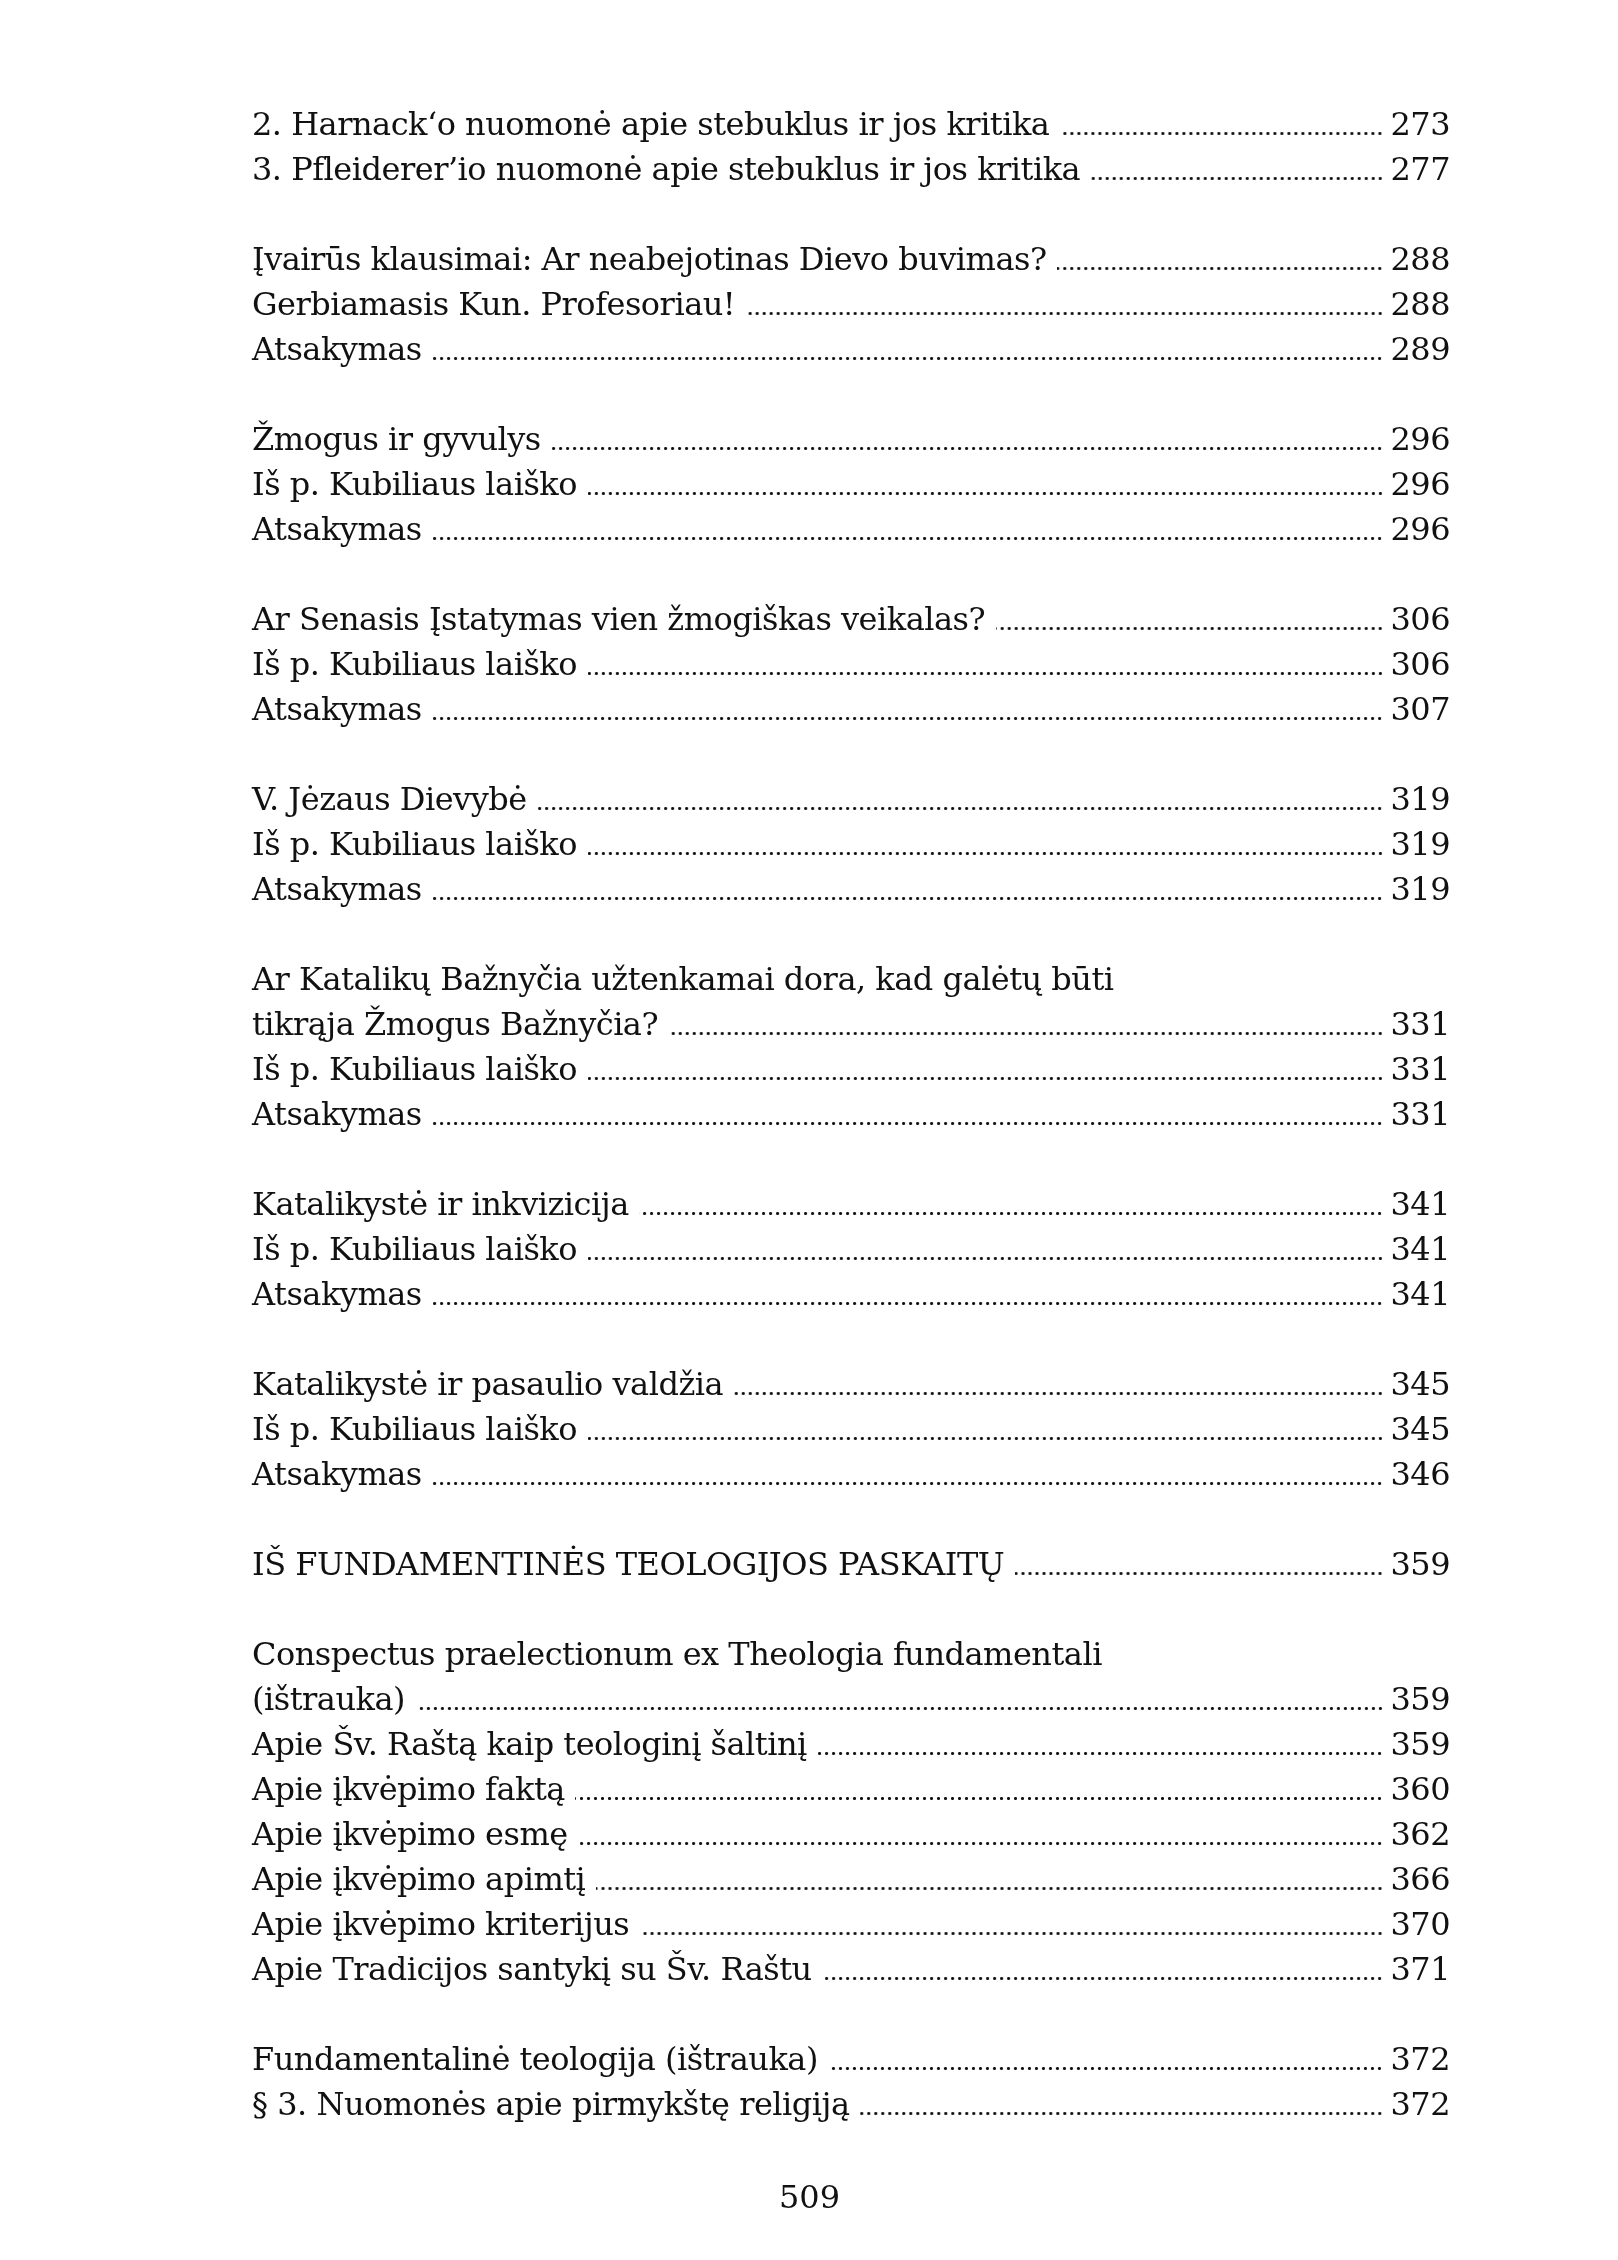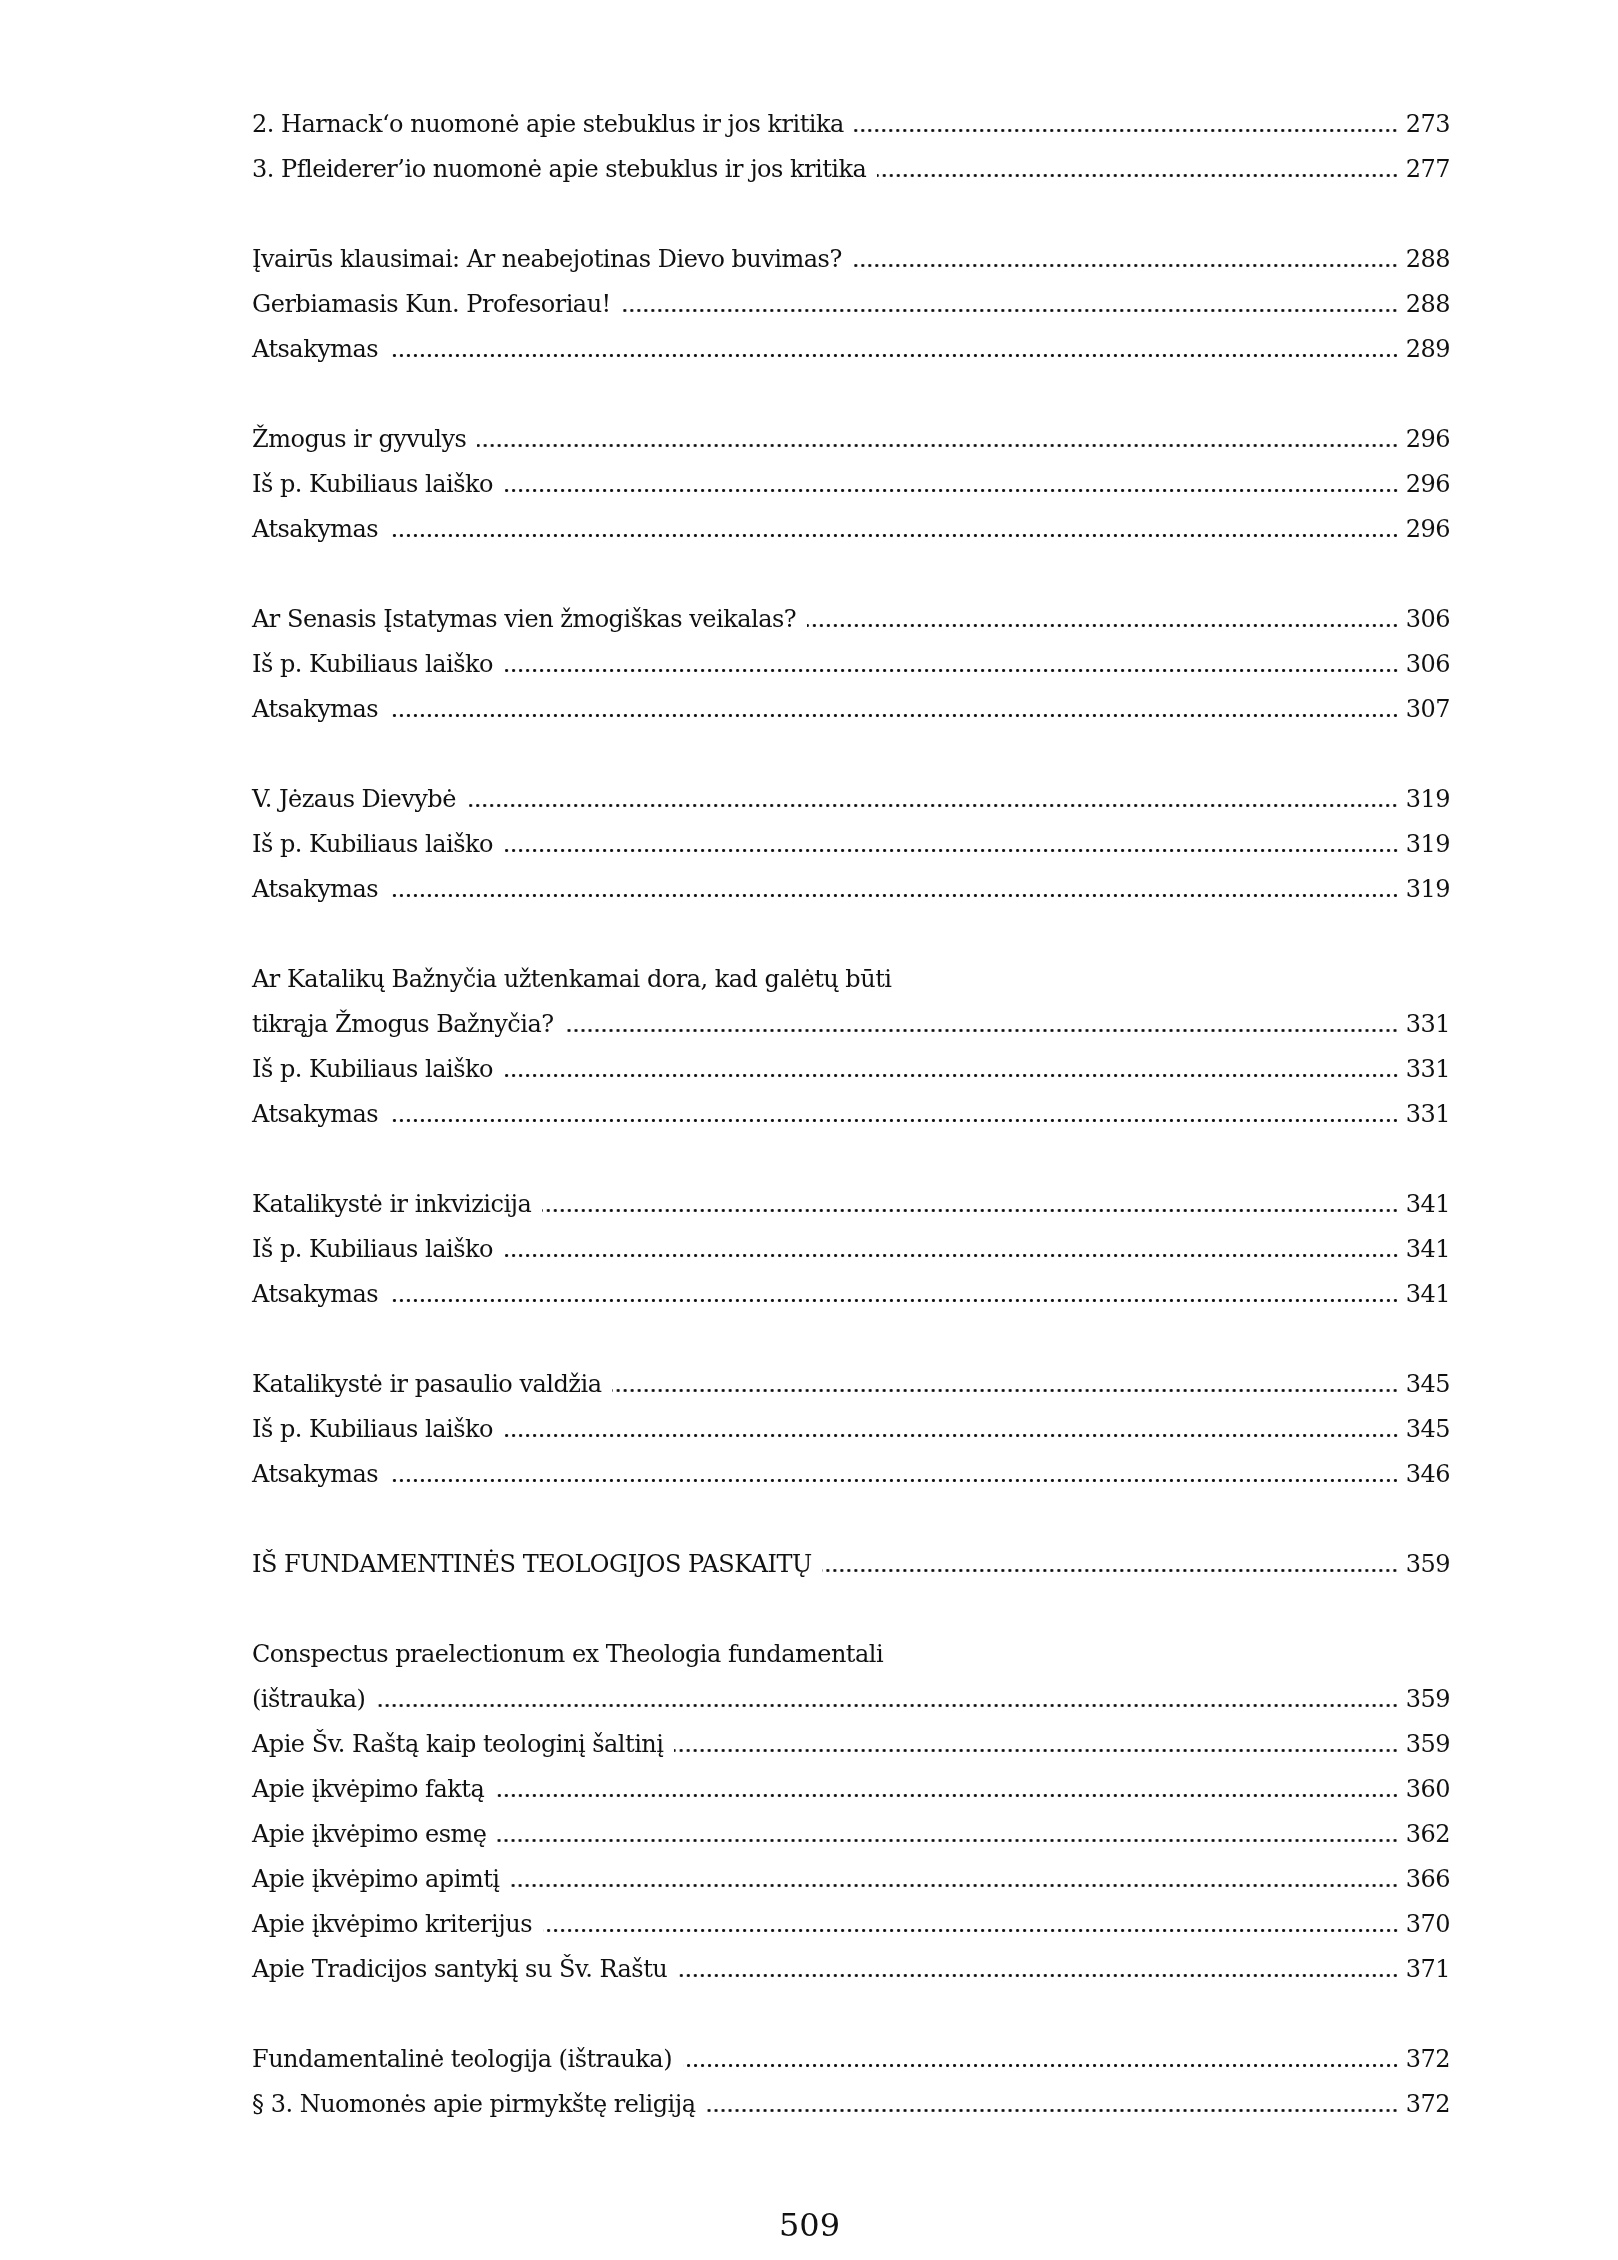--- a/index.html
+++ b/index.html
@@ -7,38 +7,37 @@
   .page {
     position: absolute; left: 0; top: 0; width: 1619px; height: 2260px; background: #fff;
   }
   .toc {
     position: absolute; left: 252px; top: 102px; width: 1198px;
     font-family: "DejaVu Serif", "Liberation Serif", serif;
     color: #111;
   }
   .row {
     display: flex; align-items: baseline; height: 45px; line-height: 45px;
-    font-size: 24px; letter-spacing: -0.5px; white-space: nowrap;
+    font-size: 32px; letter-spacing: -0.5px; white-space: nowrap;
   }
   .row.bold .title { font-weight: normal; }
   .row.blank { height: 45px; }
   .title { flex: 0 0 auto; }
   .leader {
     flex: 1 1 auto; margin: 0 7px 0 10.6px; height: 3.5px; align-self: baseline;
     position: relative; top: 0;
     background-image: radial-gradient(circle, #111 1.4px, transparent 1.8px);
     background-size: 7px 3.5px; background-repeat: repeat-x; background-position: right bottom;
   }
   .num { flex: 0 0 auto; text-align: right; font-variant-numeric: tabular-nums; }
   .row.wrap-first { height: 45px; text-align: center; }
   .pageno {
     position: absolute; left: 0; width: 1619px; top: 2175px; text-align: center;
     font-family: "DejaVu Serif", "Liberation Serif", serif; font-size: 32px; color: #111;
     line-height: 44px;
-    margin-top: 28px;
   }
 </style>
 </head>
 <body>
 
 <div class="page">
   <div class="toc" id="toc">
       <div>
         <div class="row">
           <span class="title">2. Harnack‘o nuomonė apie stebuklus ir jos kritika</span>

